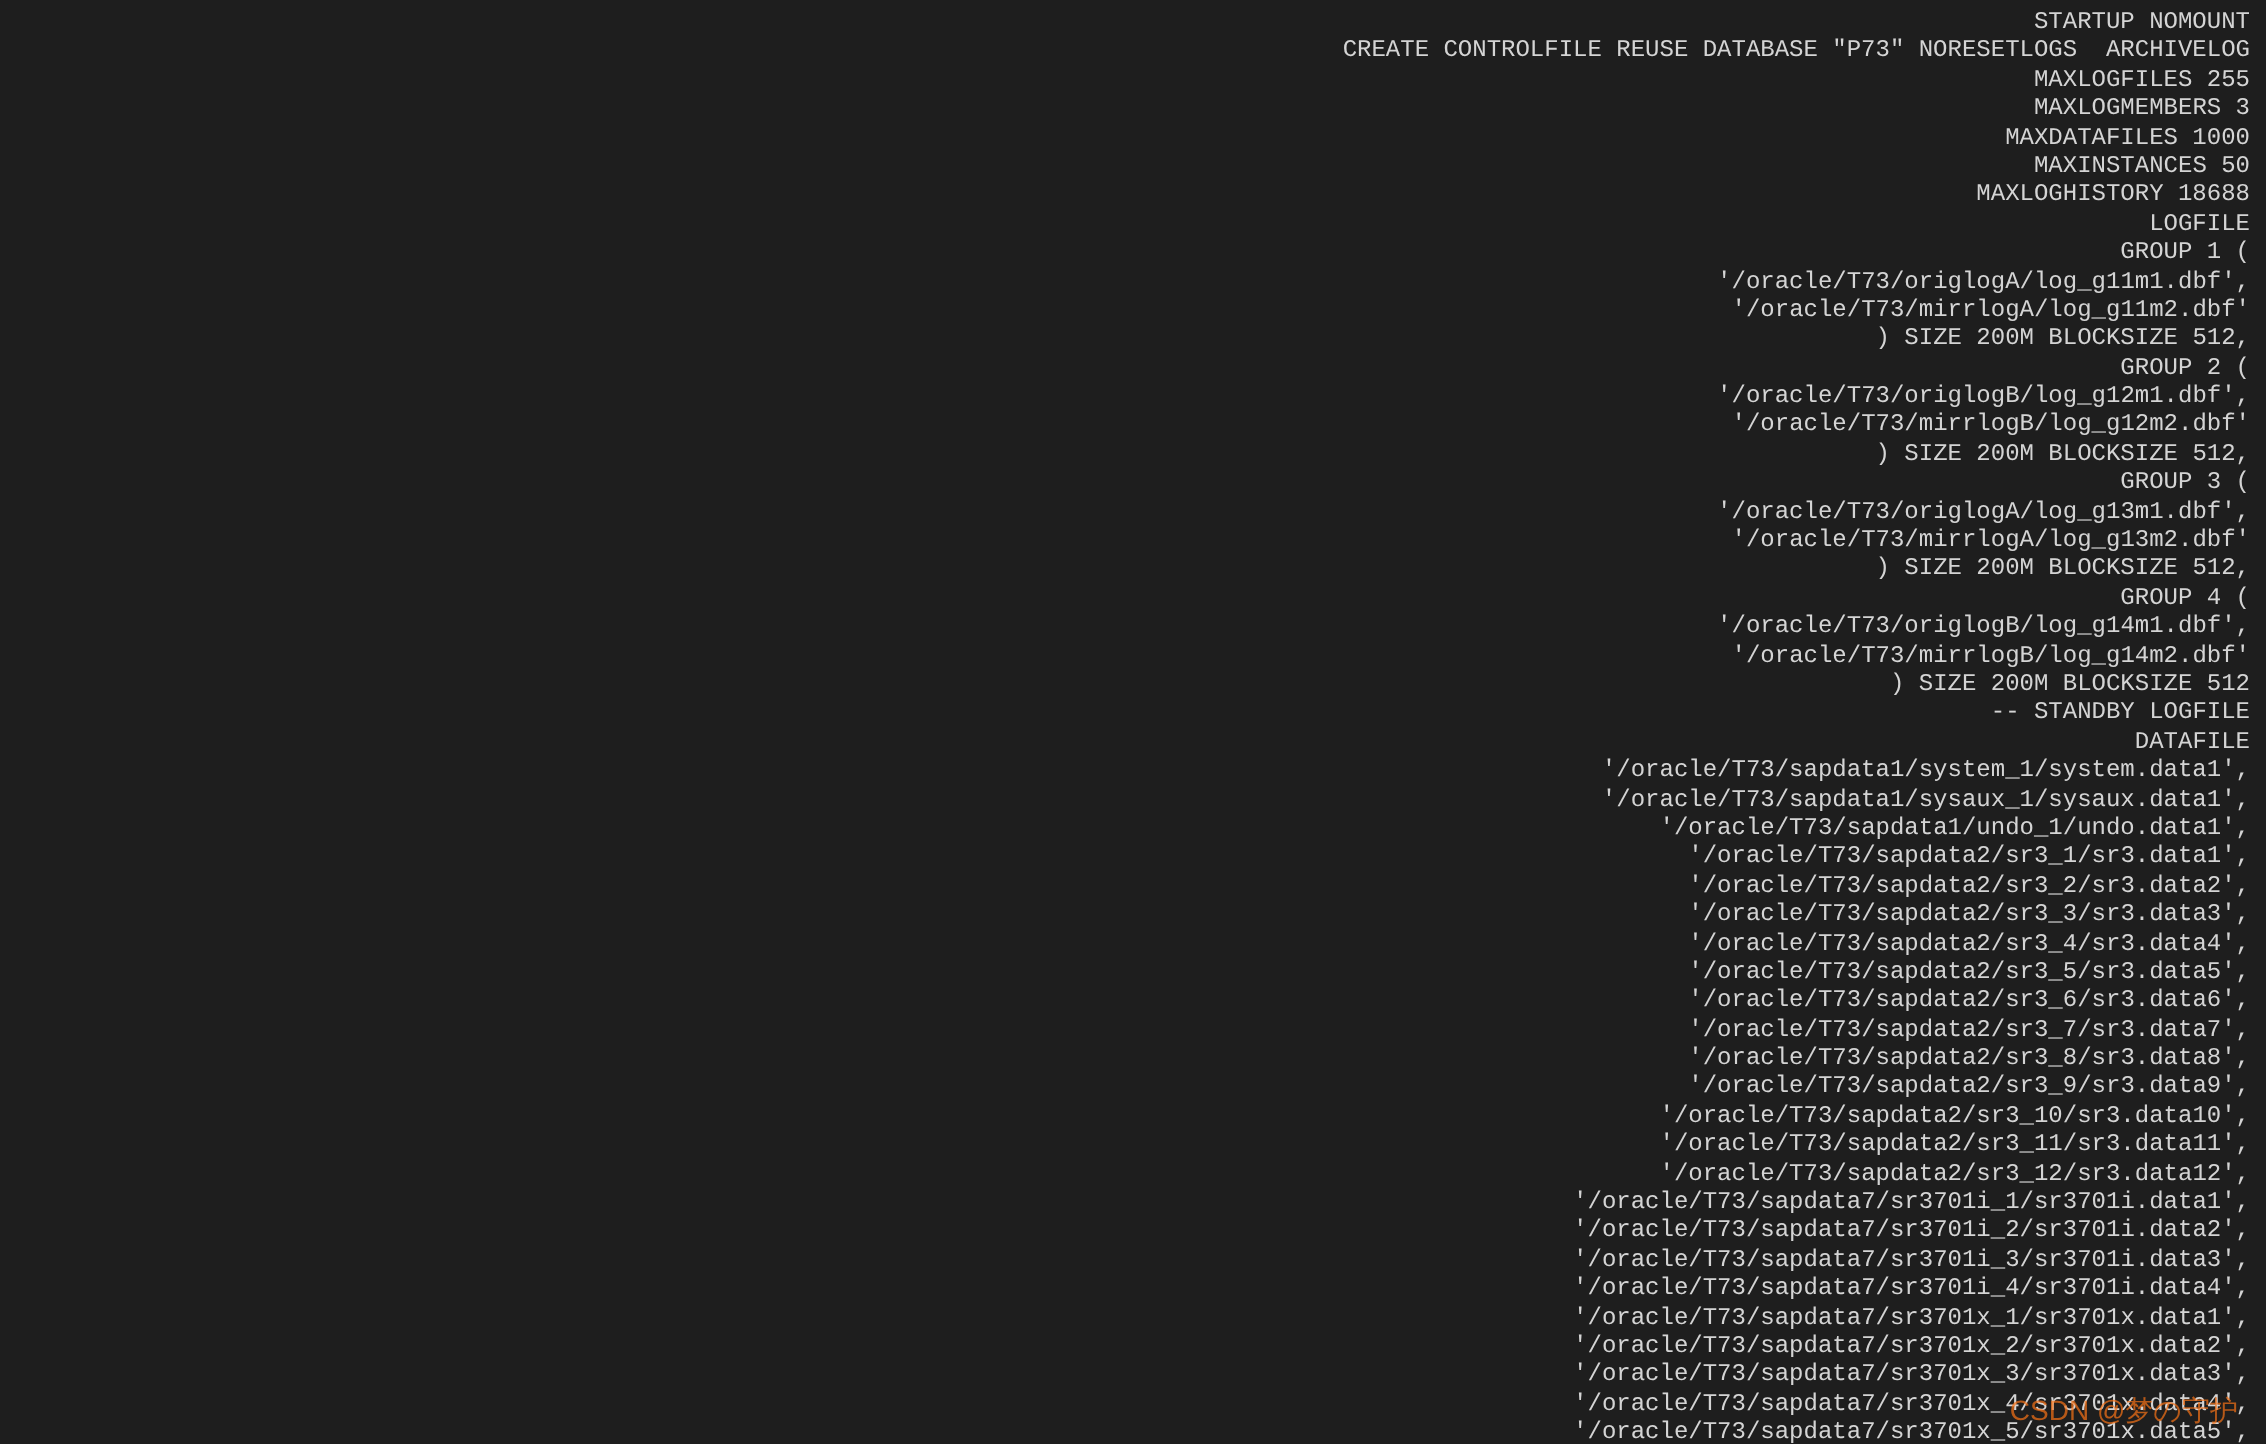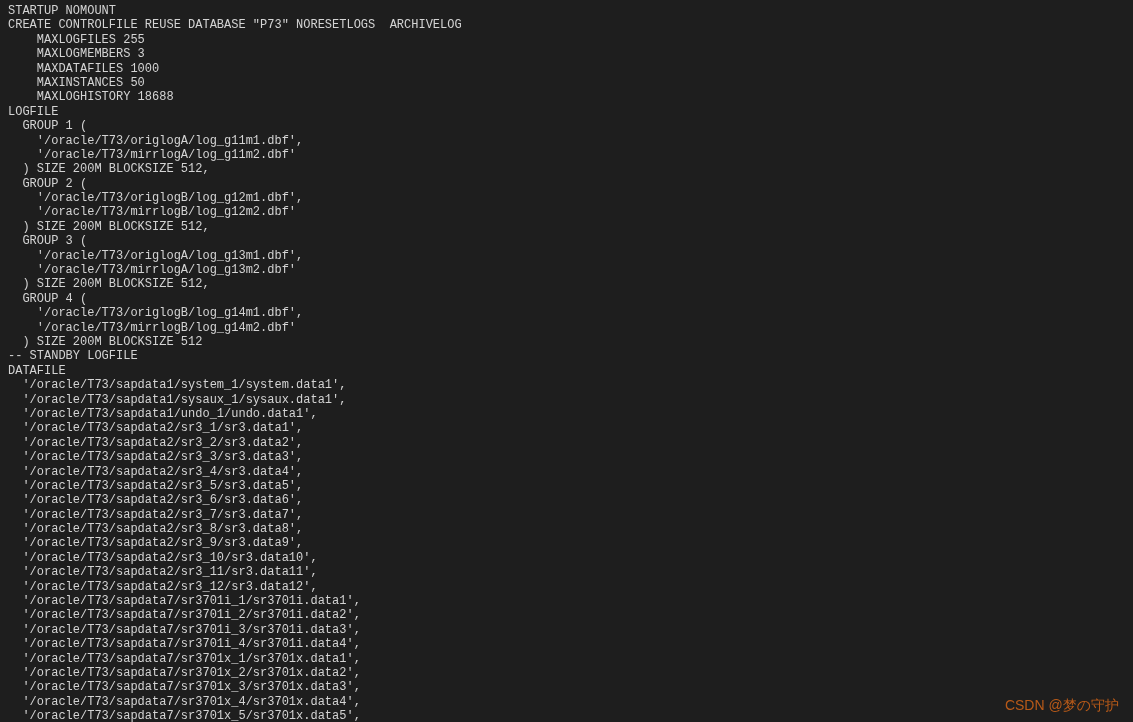--- a/index.html
+++ b/index.html
@@ -17,20 +17,21 @@
       width: 1133px;
       height: 722px;
       overflow: hidden;
       position: relative;
     }
     .terminal-content {
       white-space: pre;
     }
     .line {
       display: block;
+      text-align: right;
     }
     .watermark {
       position: absolute;
       bottom: 8px;
       right: 14px;
       color: #f97316;
       font-size: 14px;
       font-family: sans-serif;
       opacity: 0.7;
     }

